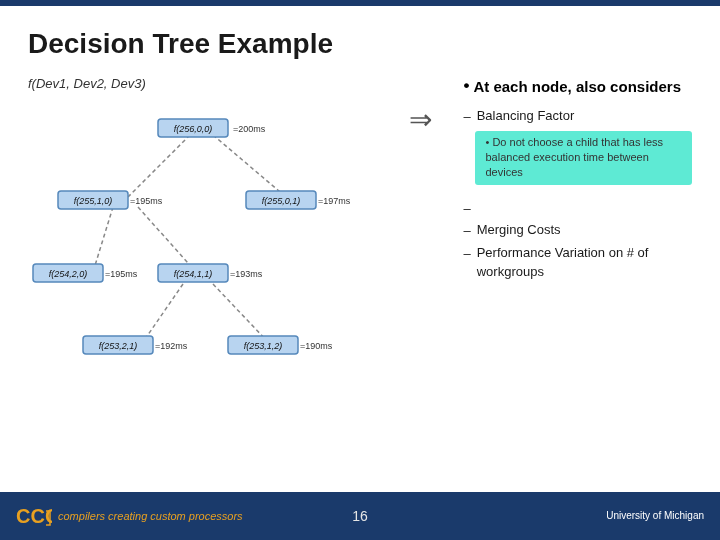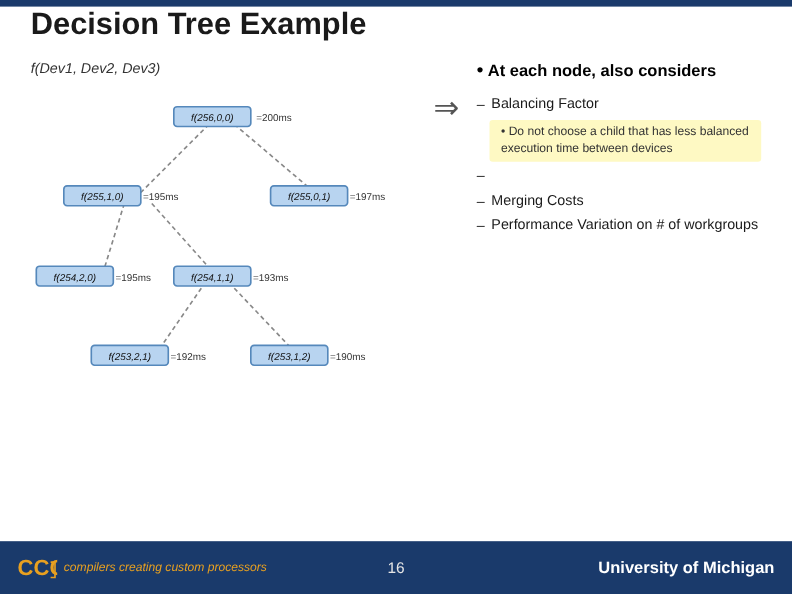--- a/index.html
+++ b/index.html
@@ -47,46 +47,45 @@
     .footer-page {
       color: #e5e5e5;
       font-size: 14px;
       position: absolute;
       left: 50%;
       transform: translateX(-50%);
     }
 
     .footer-right {
       color: #fff;
-      font-size: 15px;
+      font-size: 10px;
       text-align: right;
       line-height: 1.4;
-      font-weight: bold;
     }
 
     
     .slide-content {
       position: absolute;
       top: 6px;
       left: 0; right: 0;
       bottom: 48px;
-      padding: 0 28px 10px 28px;
+      padding: 22px 28px 10px 28px;
     }
 
     .slide-title {
       font-size: 28px;
       font-weight: bold;
       color: #1a1a1a;
       margin-bottom: 16px;
     }
 
     .main-body {
       display: flex;
       flex-direction: row;
-      gap: 8px;
+      gap: 23px;
       height: calc(100% - 50px);
     }
 
     
     .left-panel {
       width: 350px;
       flex-shrink: 0;
       position: relative;
     }
 
@@ -127,26 +126,26 @@
       line-height: 1.5;
       margin-bottom: 2px;
     }
 
     .dash-symbol {
       flex-shrink: 0;
       margin-top: 1px;
     }
 
     .sub-bullet {
-      background: #fef9c3;
+      background: #5eead4;
       border-radius: 3px;
       padding: 4px 8px 4px 10px;
       font-size: 11px;
       color: #333;
-      margin: 2px 0 2px 12px;
+      margin: 2px 0 13px 12px;
       line-height: 1.4;
     }
 
     .sub-bullet::before {
       content: "• ";
     }
 
     
     .arrow-right {
       font-size: 28px;

